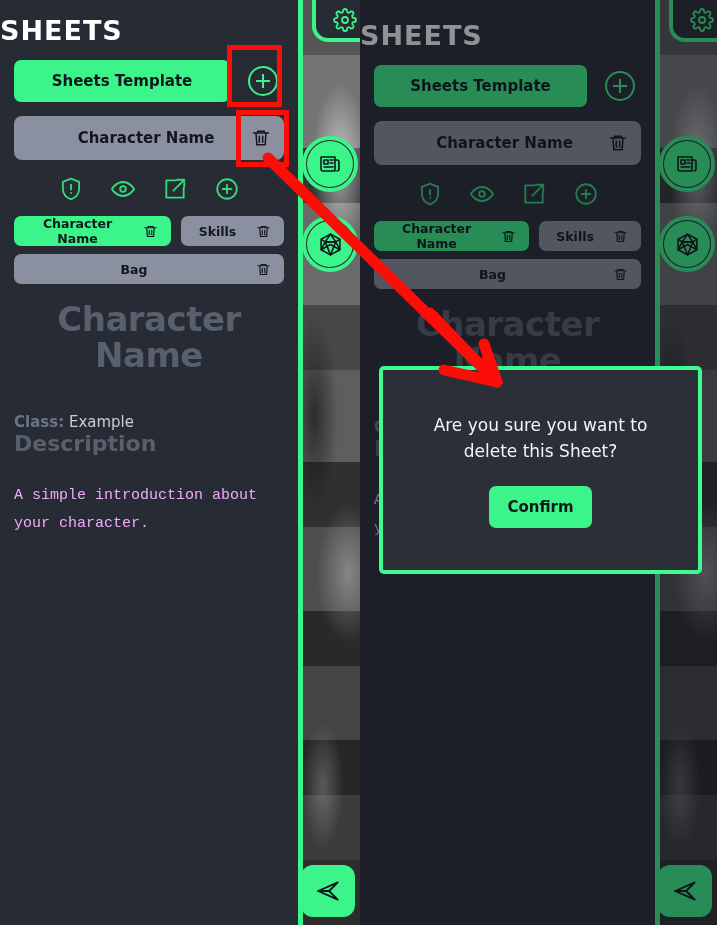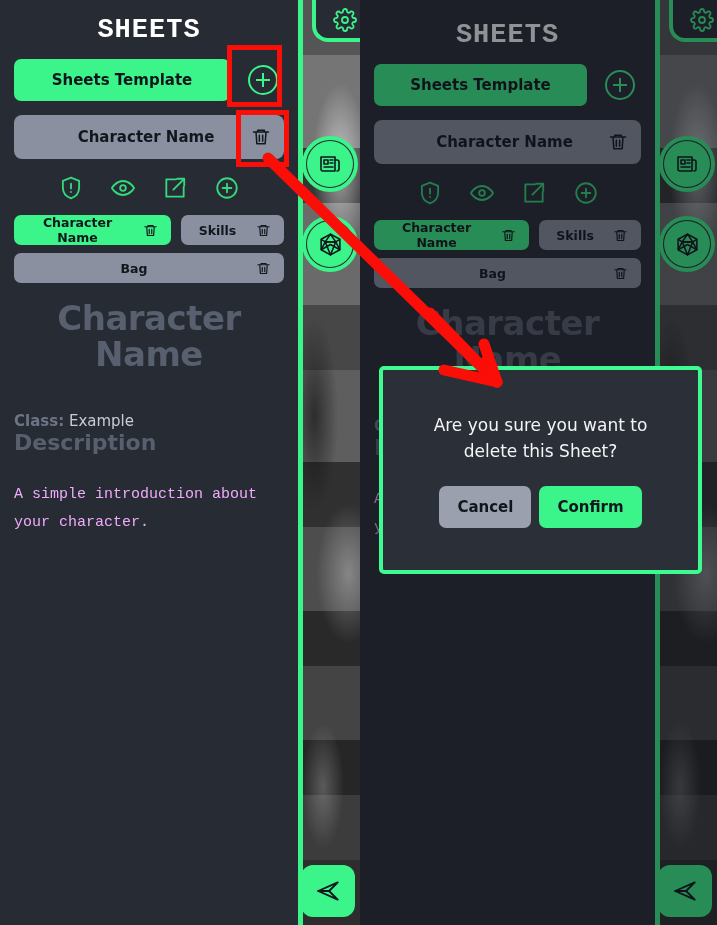--- a/index.html
+++ b/index.html
@@ -17,25 +17,24 @@
   .frame-right { left: 360px; width: 357px; }
 
   .panel {
     position: absolute; top: 0; left: 0; height: 925px;
     background: #272b34;
   }
   .frame-left  .panel { width: 298px; }
   .frame-right .panel { width: 295px; }
 
   .title {
-    text-align: center;
+    text-align: left;
     font-weight: 700;
     color: #ffffff;
     letter-spacing: 1px;
-    font-family: Liberation Mono, monospace;
   }
   .frame-left .title { font-size: 27px; margin-top: 15px; }
   .frame-right .title { font-size: 27px; margin-top: 20px; }
 
   .row-template {
     display: flex; align-items: center; gap: 12px;
     padding: 0 14px; margin-top: 14px;
   }
   .btn-template {
     flex: 1 1 auto; height: 42px;
@@ -474,21 +473,20 @@
         </svg>
       </div>
     </div>
 
     <div class="dim-overlay"></div>
   </div>
 
   <div class="dialog">
     <div class="dialog-msg">Are you sure you want to delete this Sheet?</div>
     <div class="dialog-actions">
-      <button class="dlg-btn dlg-cancel">Cancel</button>
       <button class="dlg-btn dlg-confirm">Confirm</button>
     </div>
   </div>
 
   <div class="anno anno-box box-plus"></div>
   <div class="anno anno-box box-trash"></div>
 
   <svg class="anno arrow-svg">
     <line x1="268" y1="158" x2="497" y2="382" stroke="#fb0d08" stroke-width="11" stroke-linecap="round"></line>
     <line x1="497" y1="382" x2="430" y2="313" stroke="#fb0d08" stroke-width="11" stroke-linecap="round"></line>

